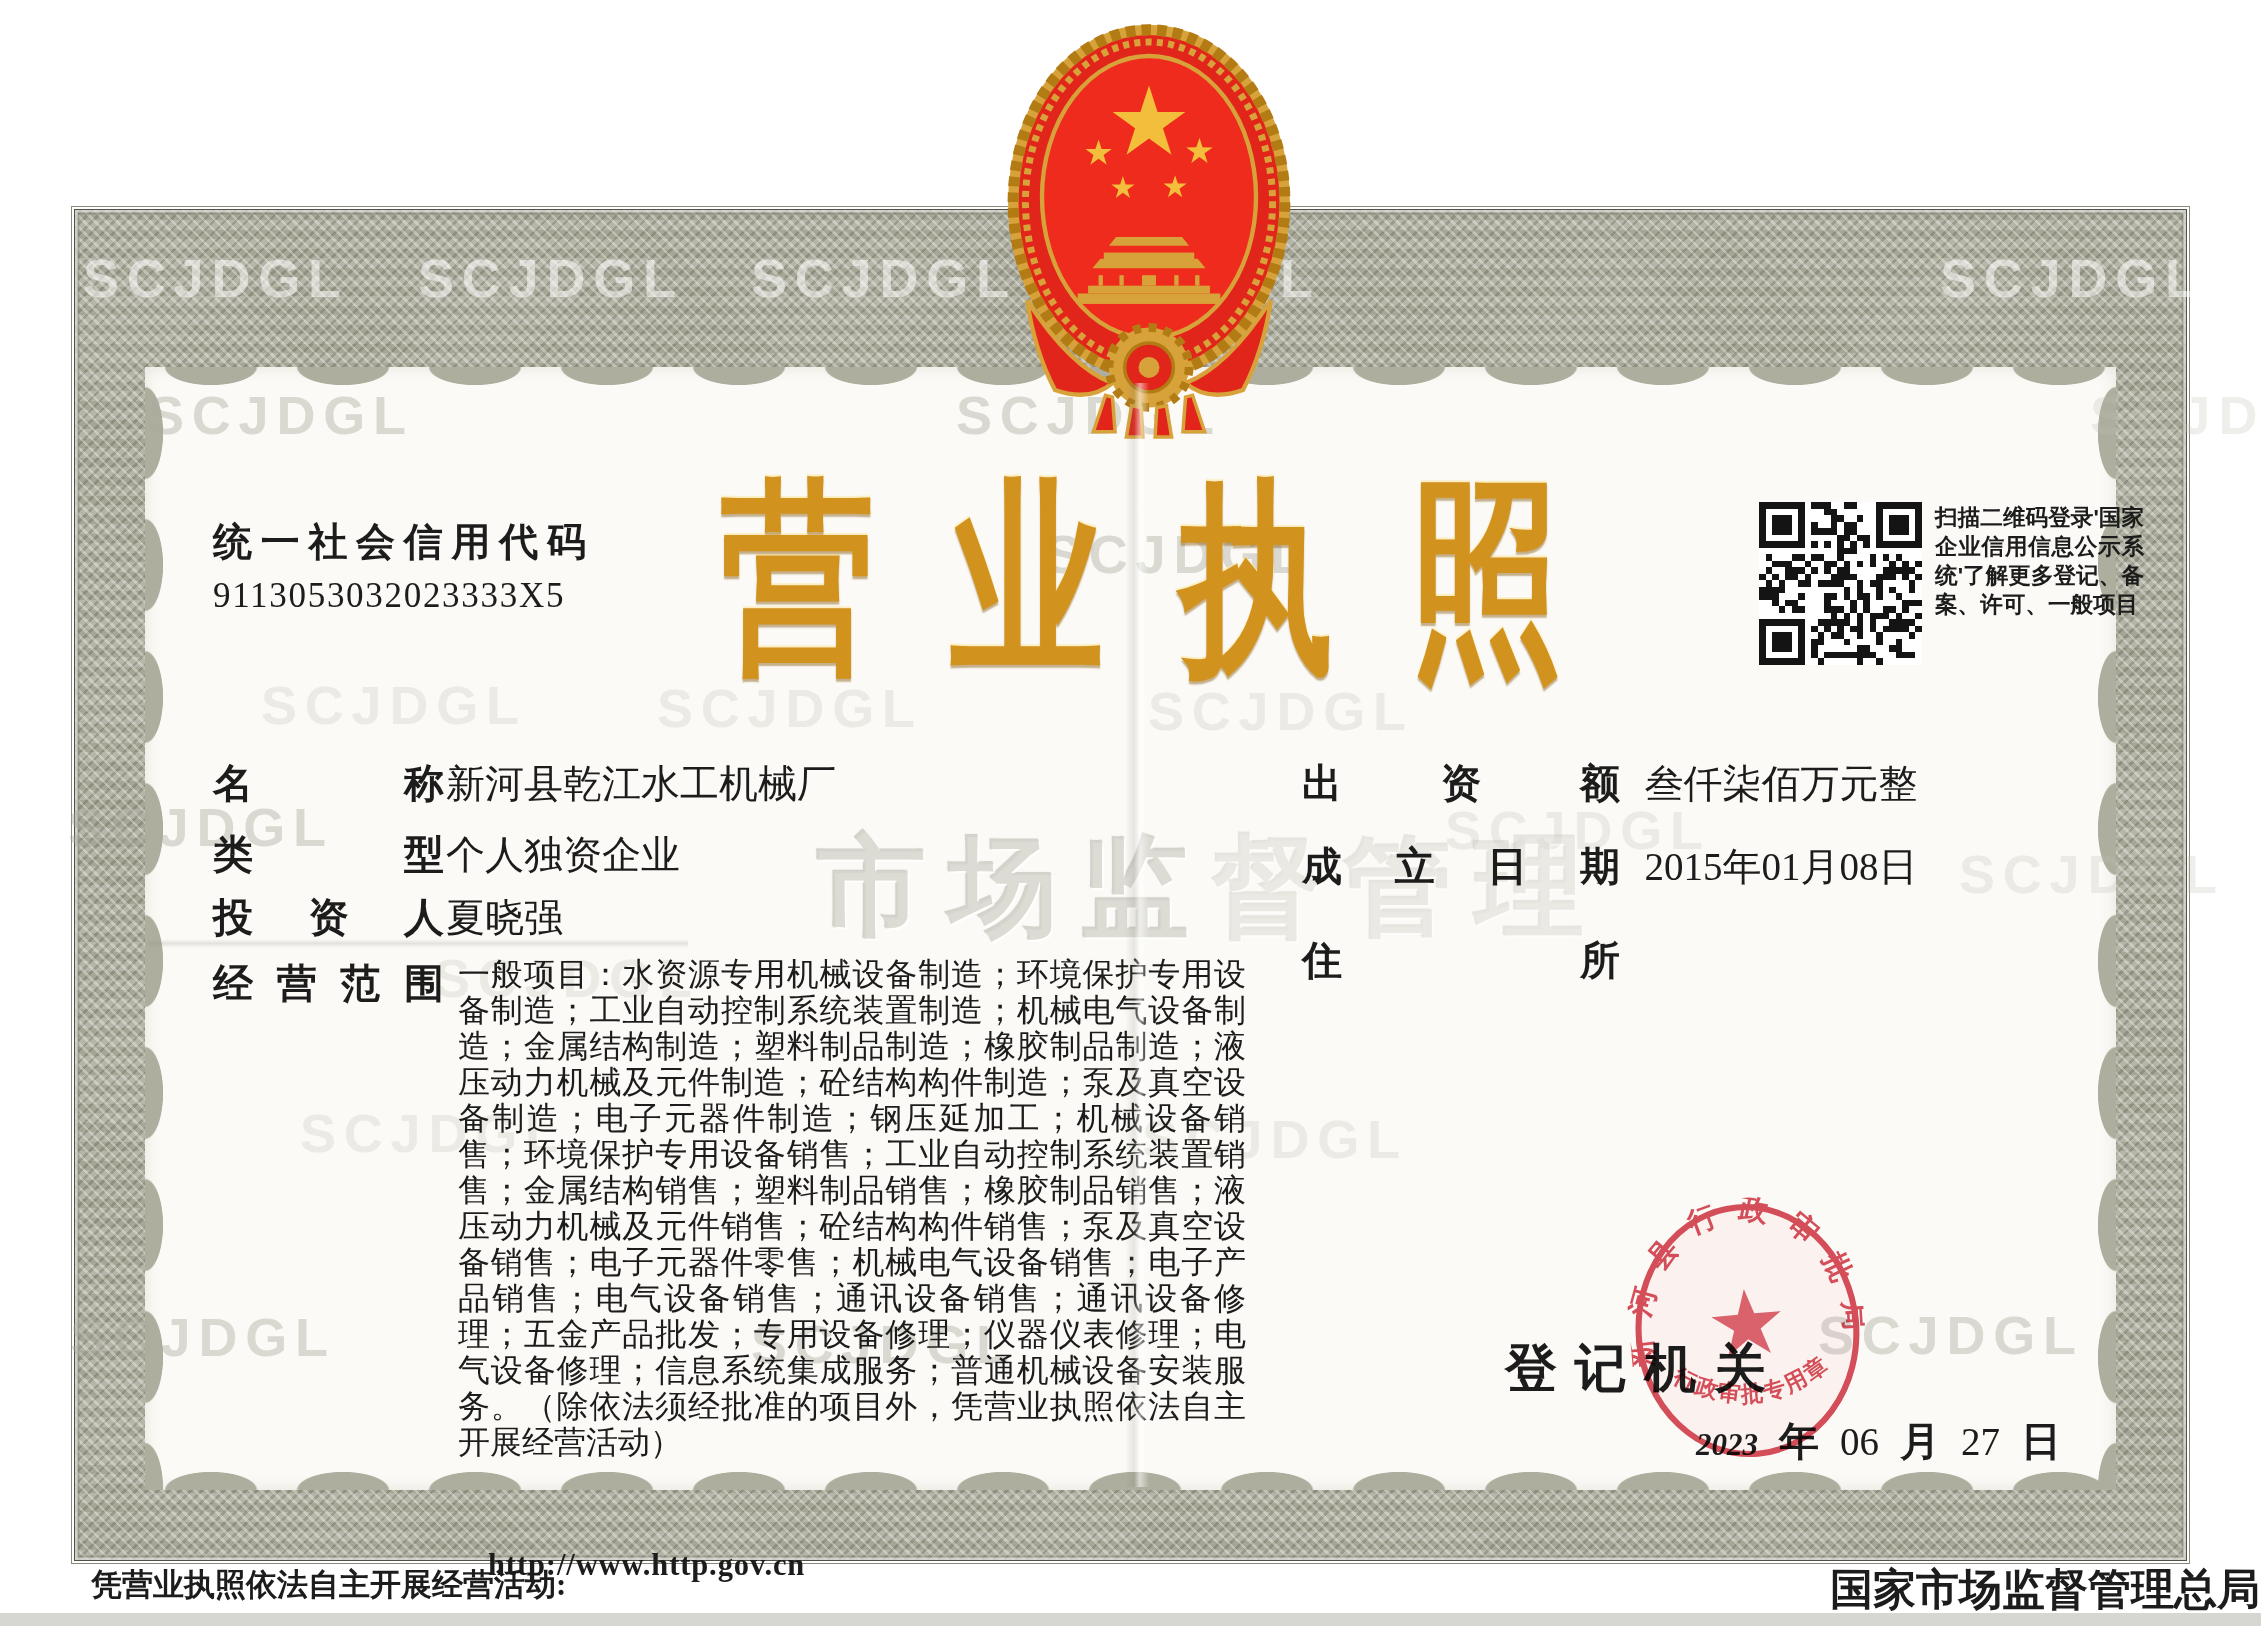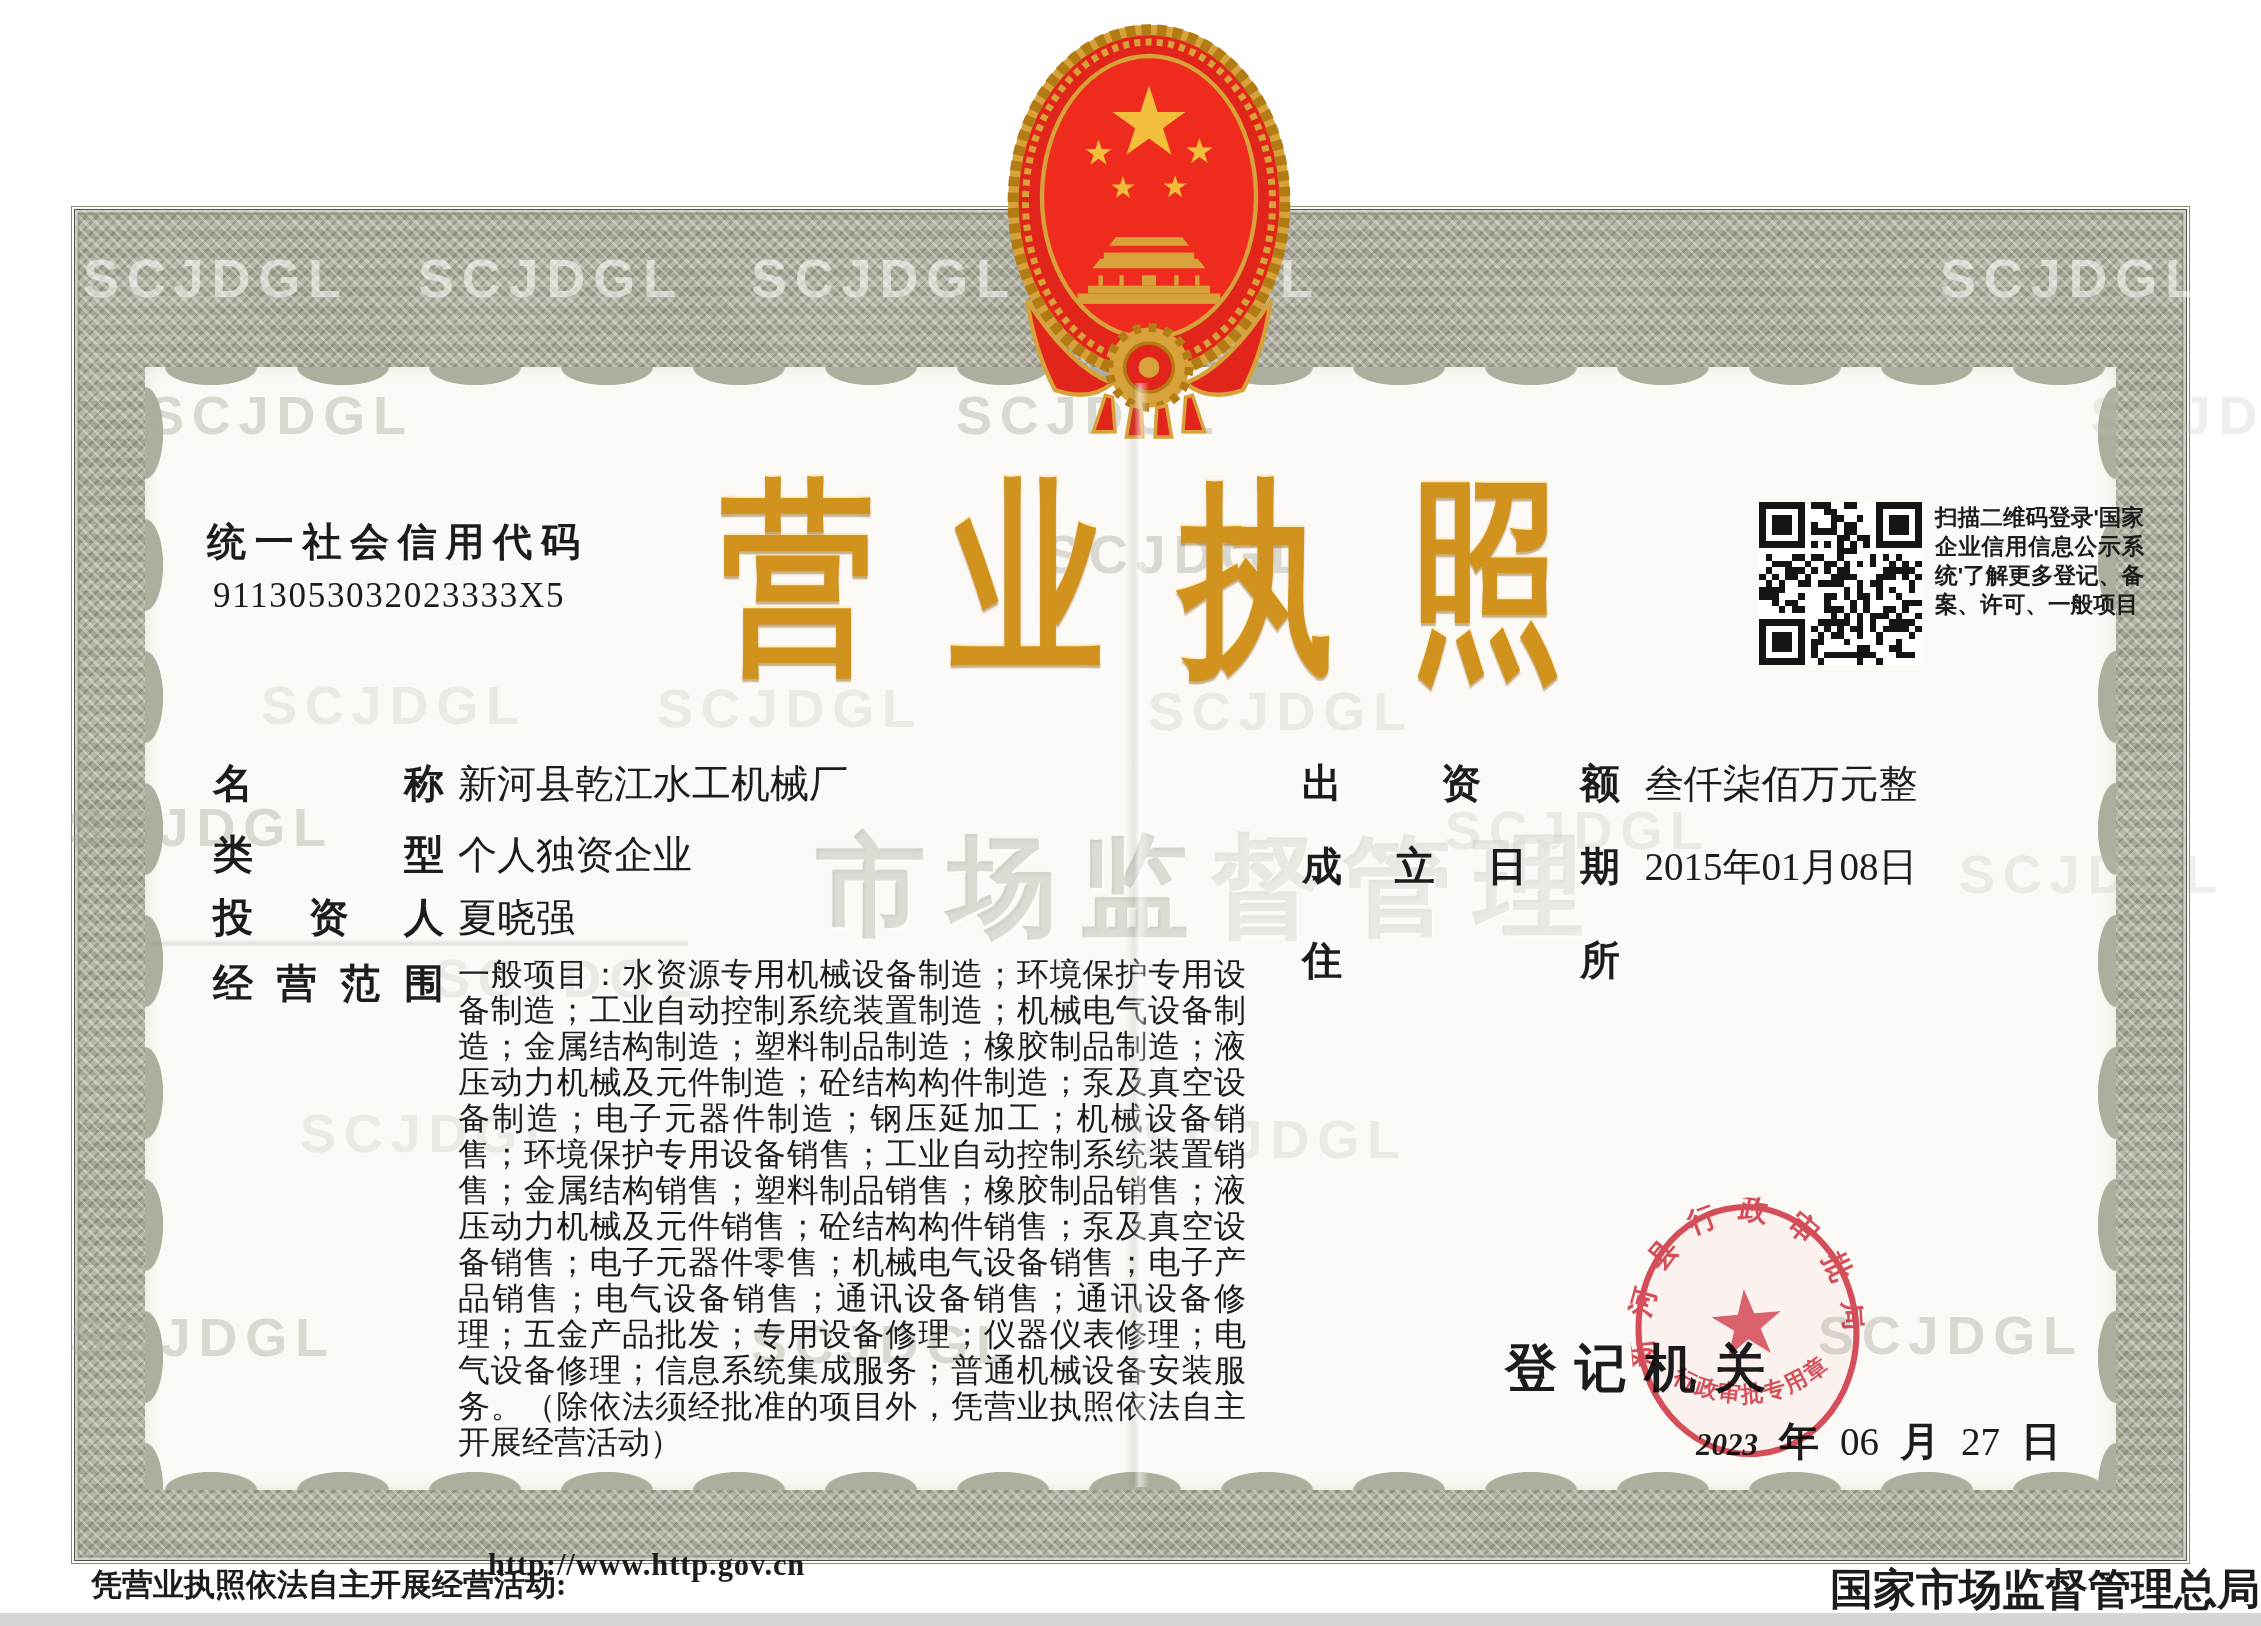--- a/index.html
+++ b/index.html
@@ -44,37 +44,37 @@
   .wm-center .faint{opacity:.55;}
 
   
   .fold-v{position:absolute;left:1125px;top:383px;width:24.4px;height:1104px;z-index:7;pointer-events:none;
     background:linear-gradient(90deg, rgba(0,0,0,0), rgba(120,120,108,.16) 38%, rgba(255,255,255,.55) 62%, rgba(0,0,0,0));}
   .fold-h{position:absolute;left:148px;top:939px;width:540px;height:8.7px;z-index:7;pointer-events:none;
     background:linear-gradient(180deg, rgba(0,0,0,0), rgba(140,140,128,.22), rgba(0,0,0,0));}
   .photo-edge{position:absolute;left:0;top:1613px;width:2261px;height:13px;background:#d6d6d2;z-index:0;}
 
   
-  .credit-label{position:absolute;left:207px;top:515px;z-index:5;
+  .credit-label{position:absolute;left:213px;top:515px;z-index:5;
     font-family:"Liberation Sans",sans-serif;font-weight:700;font-size:39px;letter-spacing:8.7px;}
   .credit-code{position:absolute;left:213px;top:576px;z-index:5;font-size:35px;letter-spacing:1.7px;font-weight:400;}
   .title{position:absolute;left:721px;top:477px;display:flex;gap:103px;z-index:5;
     transform:scaleX(.74);transform-origin:left top;
     font-weight:700;font-size:207px;line-height:1;color:var(--title_gold,#d2921e);
     text-shadow:0 2.6px 1.7px rgba(130,84,8,.45), 0 -1.7px 0.9px rgba(255,230,160,.6);}
 
   .qr{position:absolute;left:1759px;top:502px;width:163px;height:163px;z-index:5;}
   .qr-caption{position:absolute;left:1935px;top:503px;width:209px;z-index:5;
     font-family:"Liberation Sans",sans-serif;font-weight:700;font-size:22.6px;line-height:29px;text-align:justify;}
 
   
   .row{position:absolute;display:flex;align-items:baseline;z-index:5;}
   .lbl{display:flex;justify-content:space-between;flex:none;
        font-family:"Liberation Sans",sans-serif;font-weight:700;font-size:40px;}
-  .val{font-size:39px;font-weight:400;margin-left:14px;white-space:nowrap;}
+  .val{font-size:39px;font-weight:400;margin-left:2px;white-space:nowrap;}
   .lbl-l{width:231px;} .lbl-r{width:318px;}
   .col-l{left:213px;} .col-r{left:1302px;}
   .row-name{top:756px;} .row-type{top:827px;} .row-inv{top:890px;}
   .row-scope{top:956px;align-items:flex-start;}
   .row-cap{top:756px;} .row-date{top:839px;} .row-addr{top:933px;}
   .val-r{margin-left:24.4px;}
   .scope-val{width:788px;font-size:32px;line-height:36px;font-weight:400;margin-left:14px;
     text-align:justify;white-space:normal;}
 
   

